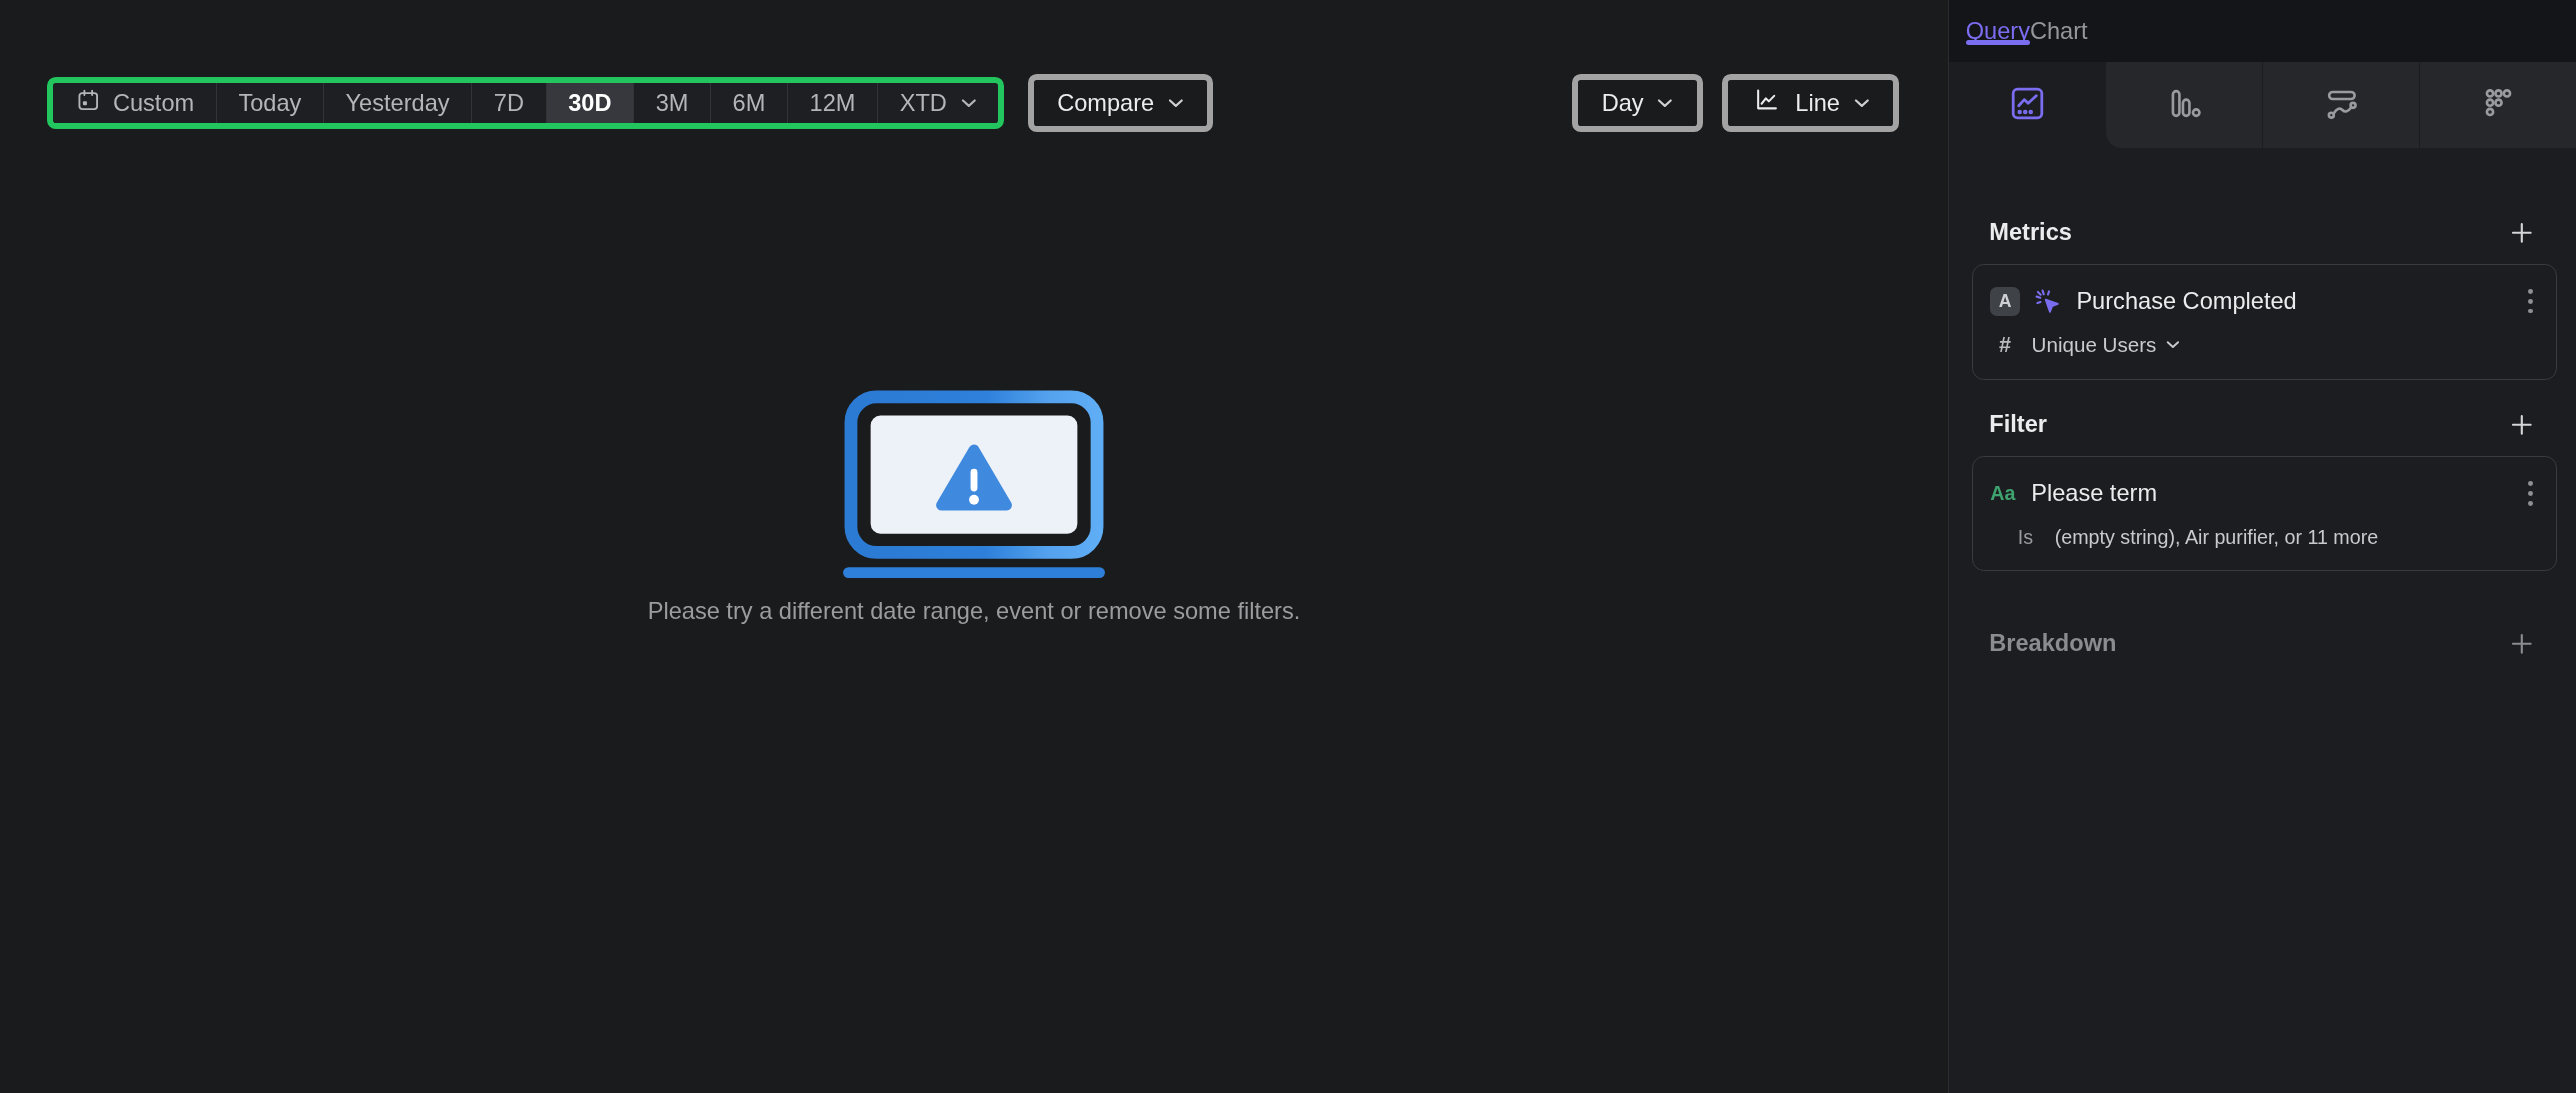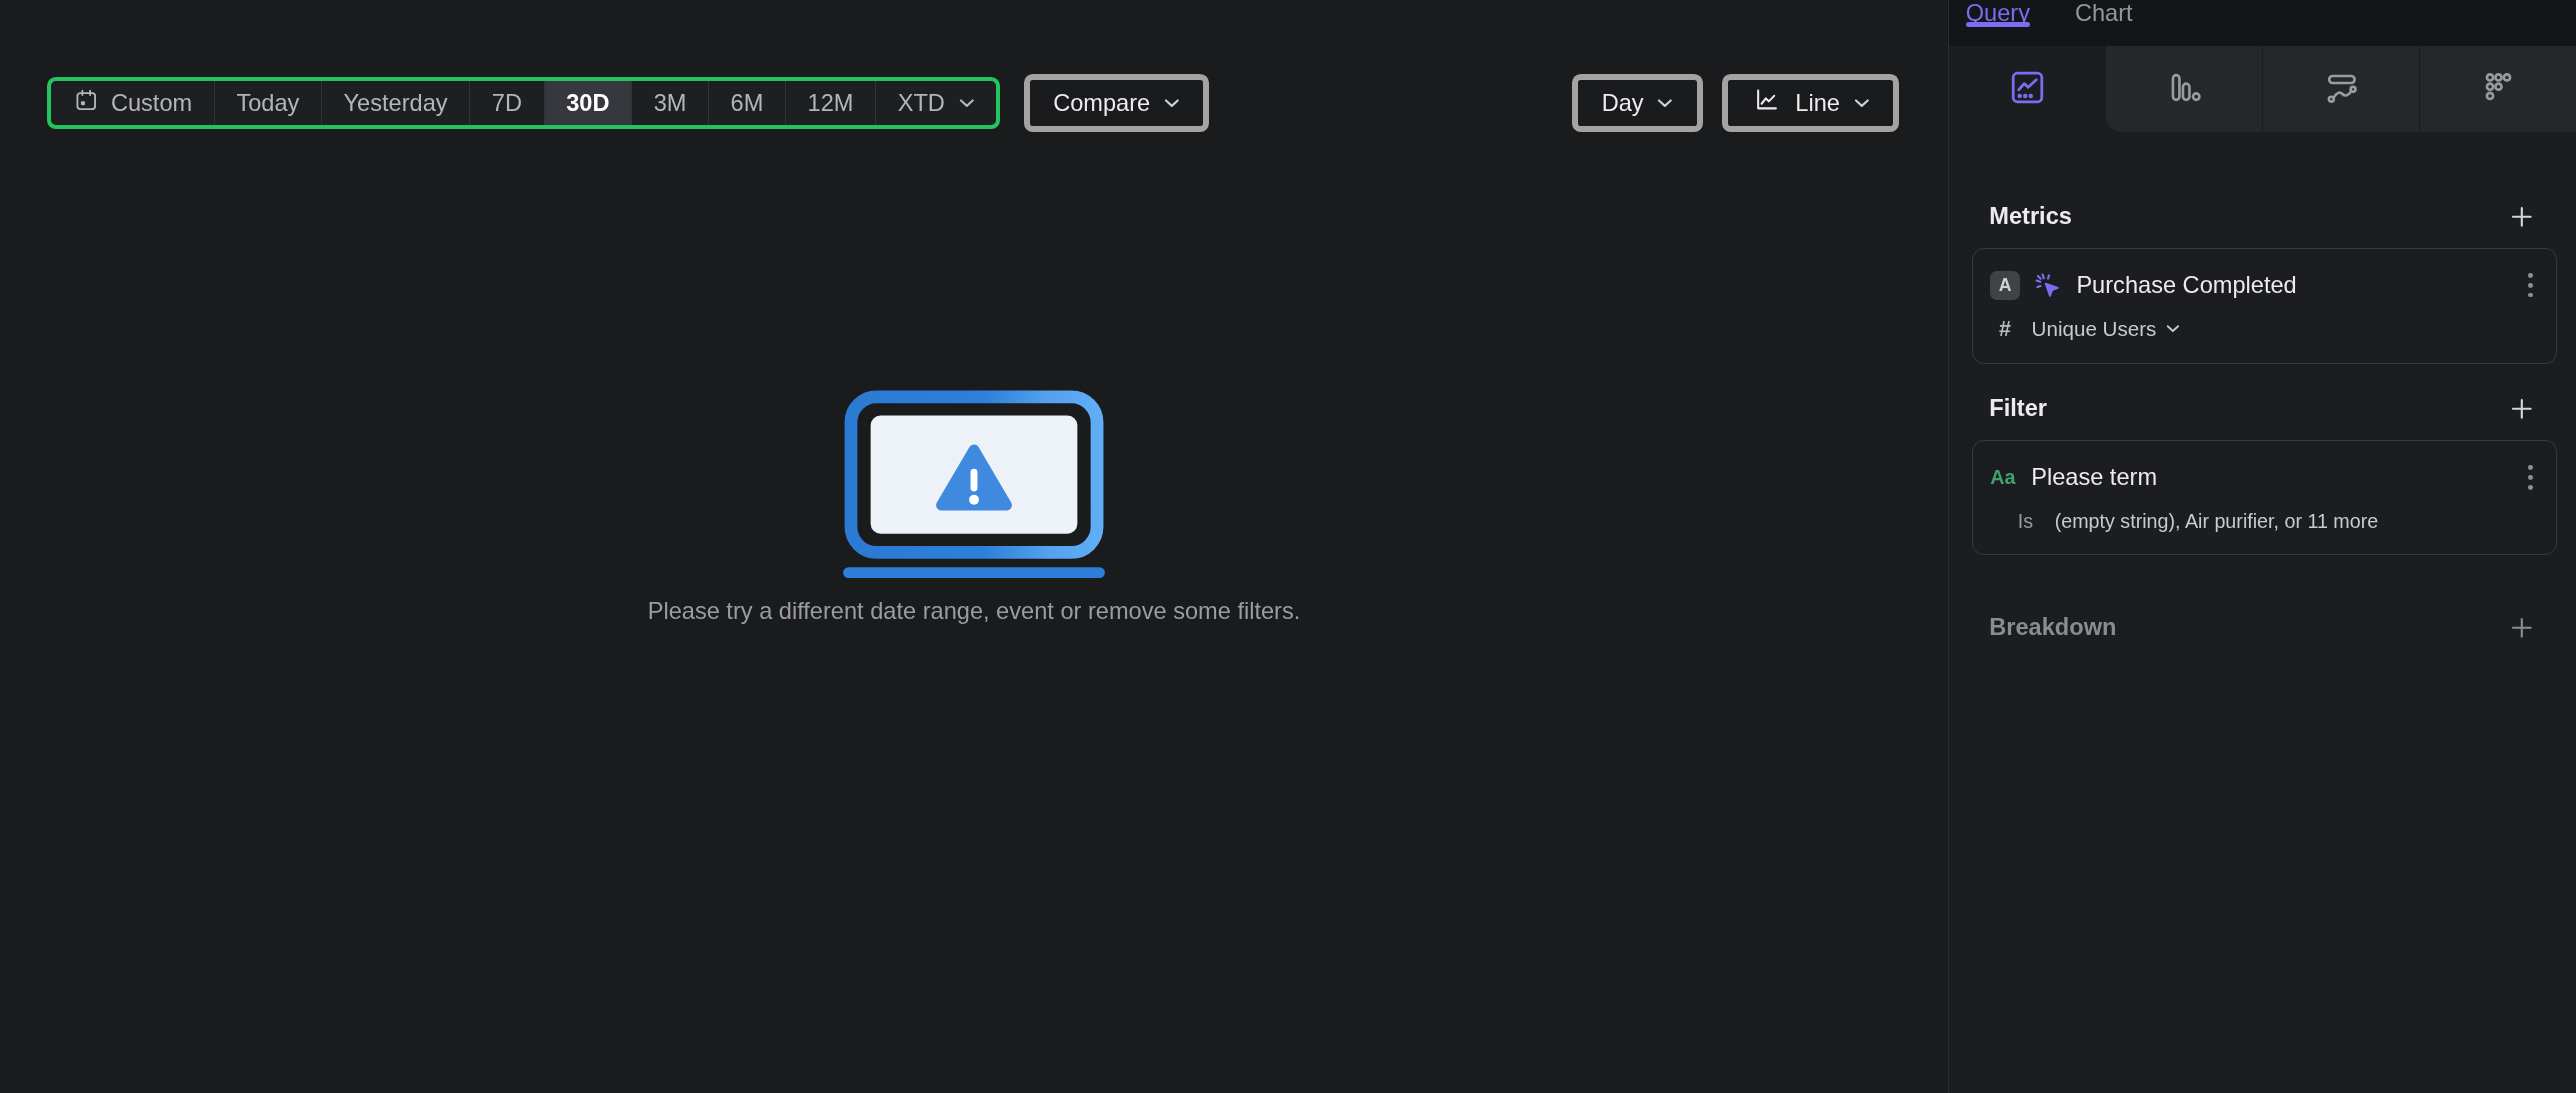--- a/index.html
+++ b/index.html
@@ -16,21 +16,21 @@
 
   .toolbar {
     display:flex; justify-content:space-between; align-items:flex-start;
     padding:74px 49px 0 47px;
   }
   .toolbar-left { display:flex; align-items:center; }
   .toolbar-right { display:flex; align-items:center; gap:19.7px; }
 
   .segmented {
     display:flex; align-items:stretch;
-    border:4px solid #22c55e; border-radius:8.8px;
+    border:6px solid #22c55e; border-radius:8.8px;
     height:52px; overflow:hidden; background:#1e1f22;
   }
   .segment {
     display:flex; align-items:center; gap:11.8px;
     padding:0 21.6px; font-size:23.6px; color:#b4b5b9;
     border-left:1px solid #323337; cursor:pointer; white-space:nowrap;
   }
   .segment:first-child { border-left:none; }
   .segment.active { background:#36383d; color:#ffffff; font-weight:700; }
   .segment .chev { margin-left:2px; }
@@ -54,22 +54,22 @@
   .empty-title { margin-top:25.6px; font-size:27.5px; font-weight:700; color:#f3f4f5; }
   .empty-sub   { margin-top:15.7px; font-size:23.6px; color:#9b9c9f; }
 
   
   .sidebar {
     width:628px; flex:0 0 628px;
     background:#1c1d20; border-left:1px solid #2c2d31;
     display:flex; flex-direction:column;
   }
   .tabbar {
-    height:46px; background:#141519;
-    display:flex; align-items:flex-start; padding:0 16.7px; gap:45px;
+    height:62px; background:#141519;
+    display:flex; align-items:center; padding:0 16.7px; 
   }
   .tab {
     display:flex; align-items:center; font-size:23.6px; color:#95969a;
     position:relative; cursor:pointer;
   }
   .tab.active { color:#7a6df0; font-weight:500; }
   .tab.active::after {
     content:""; position:absolute; left:0; right:0; bottom:0;
     height:4.9px; border-radius:2.9px; background:#7a6df0;
   }

